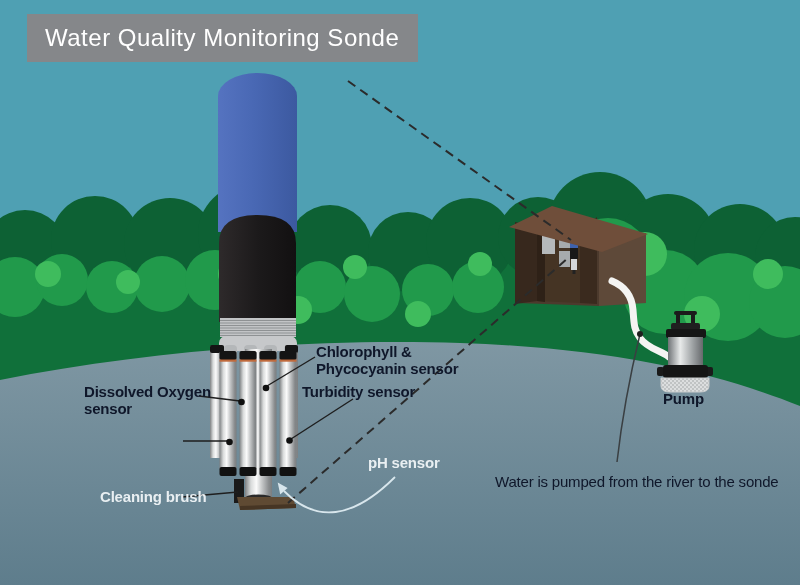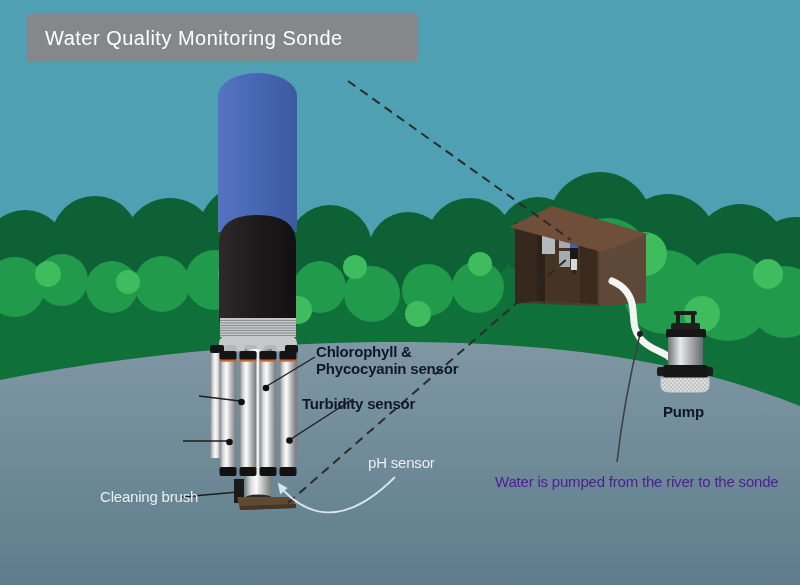--- a/index.html
+++ b/index.html
@@ -7,31 +7,31 @@
     position:relative;width:800px;height:585px;overflow:hidden;
     background:#4FA0B3;
     font-family:"Liberation Sans", sans-serif;
   }
   .stage svg{position:absolute;left:0;top:0;}
   .title-bar{
     position:absolute;left:27px;top:14px;width:391px;height:48px;
     background:#85878A;display:flex;align-items:center;
   }
   .title-bar .title-text{
-    color:#FFFFFF;font-size:20px;font-weight:500;letter-spacing:.5px;padding-left:18px;
+    color:#FFFFFF;font-size:24px;font-weight:500;letter-spacing:.5px;padding-left:18px;
     white-space:nowrap;
   }
   .lbl{
     position:absolute;font-size:15px;font-weight:600;line-height:1.1;
     white-space:pre-line;letter-spacing:-0.2px;
   }
   .lbl.dark{color:#0f172a;}
-  .lbl.light{color:#E9EFF2;font-weight:400;}
+  .lbl.light{color:#E9EFF2;font-weight:700;}
   .caption{
-    position:absolute;font-size:15px;font-weight:500;color:#4c1d95;
+    position:absolute;font-size:15px;font-weight:500;color:#0f172a;
     white-space:nowrap;letter-spacing:-0.2px;
   }
 </style>
 </head>
 <body>
 
 <div class="stage">
 
   <svg width="800" height="585" viewBox="0 0 800 585">
     <defs>
@@ -233,19 +233,21 @@
       <polygon points="277.7,482.6 287.6,487.9 280.2,494.6" fill="#D8E6EC"></polygon>
     </g>
   </svg>
 
   <div class="title-bar">
     <span class="title-text">Water Quality Monitoring Sonde</span>
   </div>
 
   <div class="lbl dark" style="left:316px;top:344px;">Chlorophyll &amp;
 Phycocyanin sensor</div>
-  <div class="lbl dark" style="left:302px;top:384px;margin-top:12px;">Turbidity sensor</div>
+  <div class="lbl dark" style="left:302px;top:384px;">Turbidity sensor</div>
+  <div class="lbl dark" style="left:84px;top:384px;">Dissolved Oxygen
+sensor</div>
   <div class="lbl light" style="left:368px;top:455px;">pH sensor</div>
   <div class="lbl light" style="left:100px;top:489px;">Cleaning brush</div>
-  <div class="lbl dark" style="left:663px;top:391px;margin-top:13px;">Pump</div>
+  <div class="lbl dark" style="left:663px;top:391px;">Pump</div>
   <div class="caption" style="left:495px;top:473px;">Water is pumped from the river to the sonde</div>
 
 </div>
 
 </body></html>

